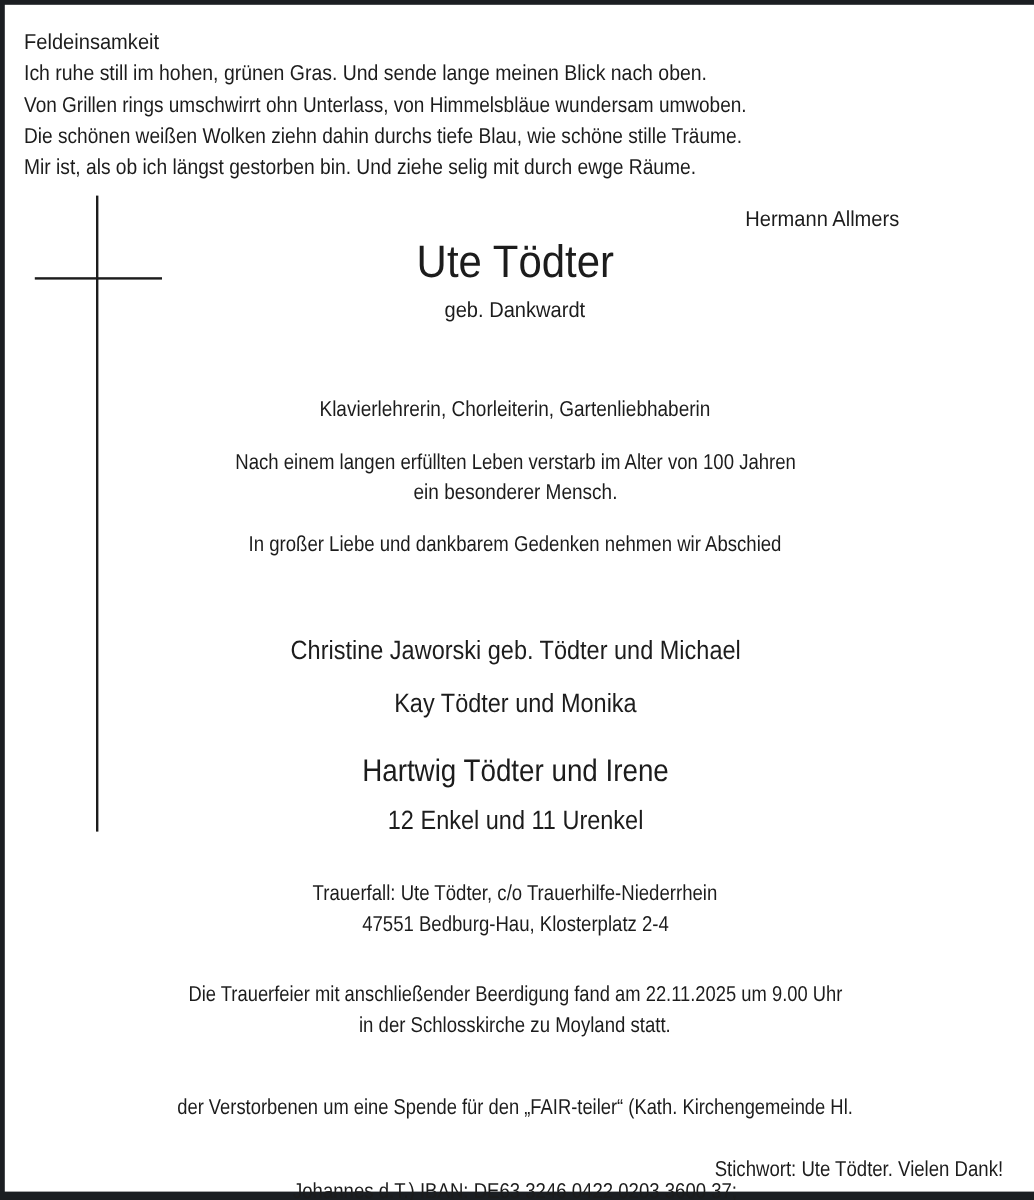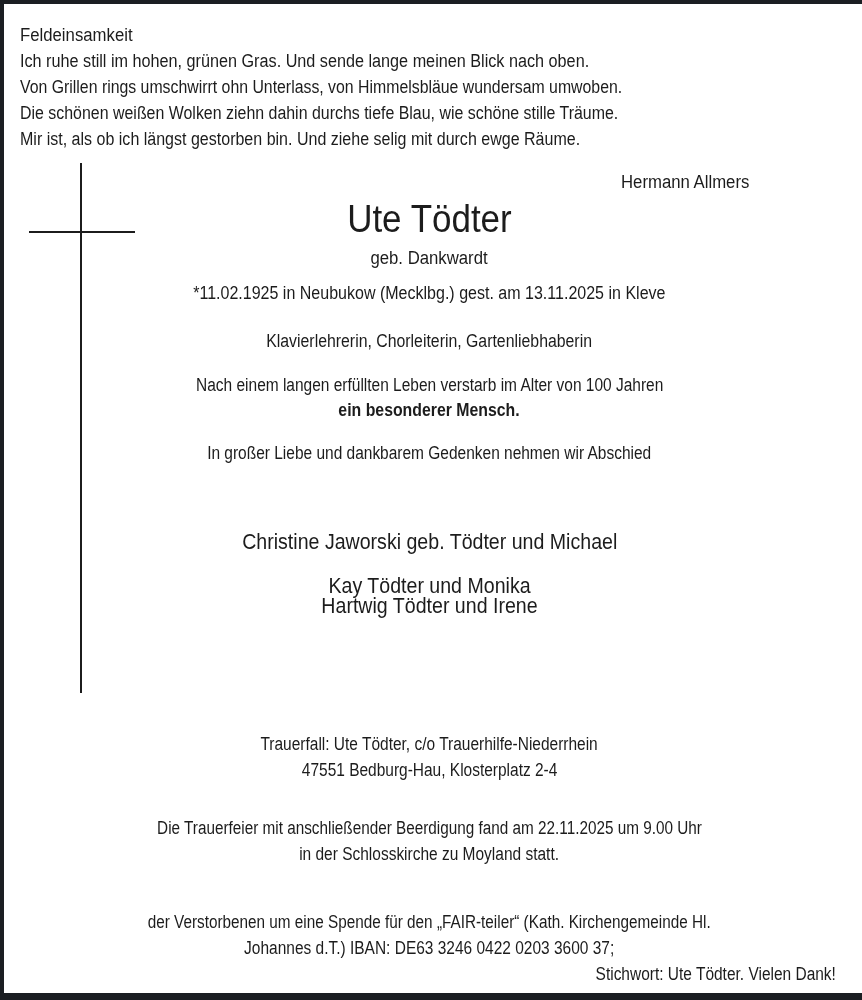--- a/index.html
+++ b/index.html
@@ -37,64 +37,64 @@
 
   <div class="cross-v"></div>
   <div class="cross-h"></div>
 
   <div class="line center" style="top:196px; font-size:38px;">
     <span style="transform:scaleX(0.92);">Ute Tödter</span>
   </div>
   <div class="line center" style="top:245px;">
     <span style="transform:scaleX(0.93);">geb. Dankwardt</span>
   </div>
-  <div class="line center" style="top:280px;">
-    <span style="transform:scaleX(0.89);">*11.02.1925 in Neubukow (Mecklbg.) gest. am 13.11.2025 in Kleve</span>
-  </div>
   <div class="line center" style="top:328px;">
     <span style="transform:scaleX(0.88);">Klavierlehrerin, Chorleiterin, Gartenliebhaberin</span>
   </div>
 
   <div class="line center" style="top:372px;">
     <span style="transform:scaleX(0.86);">Nach einem langen erfüllten Leben verstarb im Alter von 100 Jahren</span>
   </div>
-  <div class="line center" style="top:397px;font-weight:bold;">
+  <div class="line center" style="top:397px;">
     <span style="transform:scaleX(0.88);">ein besonderer Mensch.</span>
   </div>
   <div class="line center" style="top:440px;">
     <span style="transform:scaleX(0.86);">In großer Liebe und dankbarem Gedenken nehmen wir Abschied</span>
   </div>
 
   <div class="line center" style="top:527px; font-size:22px;">
     <span style="transform:scaleX(0.89);">Christine Jaworski geb. Tödter und Michael</span>
   </div>
   <div class="line center" style="top:559px; font-size:22px;margin-top:12px;">
     <span style="transform:scaleX(0.89);">Kay Tödter und Monika</span>
   </div>
-  <div class="line center" style="top:591px; font-size:22px;">
+  <div class="line center" style="top:625px; font-size:26px;">
     <span style="transform:scaleX(0.89);">Hartwig Tödter und Irene</span>
+  </div>
+  <div class="line center" style="top:669px; font-size:22px;">
+    <span style="transform:scaleX(0.89);">12 Enkel und 11 Urenkel</span>
   </div>
 
   <div class="line center" style="top:731px;">
     <span style="transform:scaleX(0.86);">Trauerfall: Ute Tödter, c/o Trauerhilfe-Niederrhein</span>
   </div>
   <div class="line center" style="top:757px;">
     <span style="transform:scaleX(0.86);">47551 Bedburg-Hau, Klosterplatz 2-4</span>
   </div>
 
   <div class="line center" style="top:815px;">
     <span style="transform:scaleX(0.85);">Die Trauerfeier mit anschließender Beerdigung fand am 22.11.2025 um 9.00 Uhr</span>
   </div>
   <div class="line center" style="top:841px;">
     <span style="transform:scaleX(0.86);">in der Schlosskirche zu Moyland statt.</span>
   </div>
 
   <div class="line center" style="top:909px;">
     <span style="transform:scaleX(0.85);">der Verstorbenen um eine Spende für den „FAIR-teiler“ (Kath. Kirchengemeinde Hl.</span>
   </div>
-  <div class="line center" style="top:935px;text-align:center;">
+  <div class="line center" style="top:979px;text-align:center;">
     <span style="transform:scaleX(0.86);">Johannes d.T.) IBAN: DE63 3246 0422 0203 3600 37;</span>
   </div>
   <div class="line center" style="top:961px;text-align:right;">
     <span style="transform:scaleX(0.86);">Stichwort: Ute Tödter. Vielen Dank!</span>
   </div>
 
 </div>
 
 </body></html>

